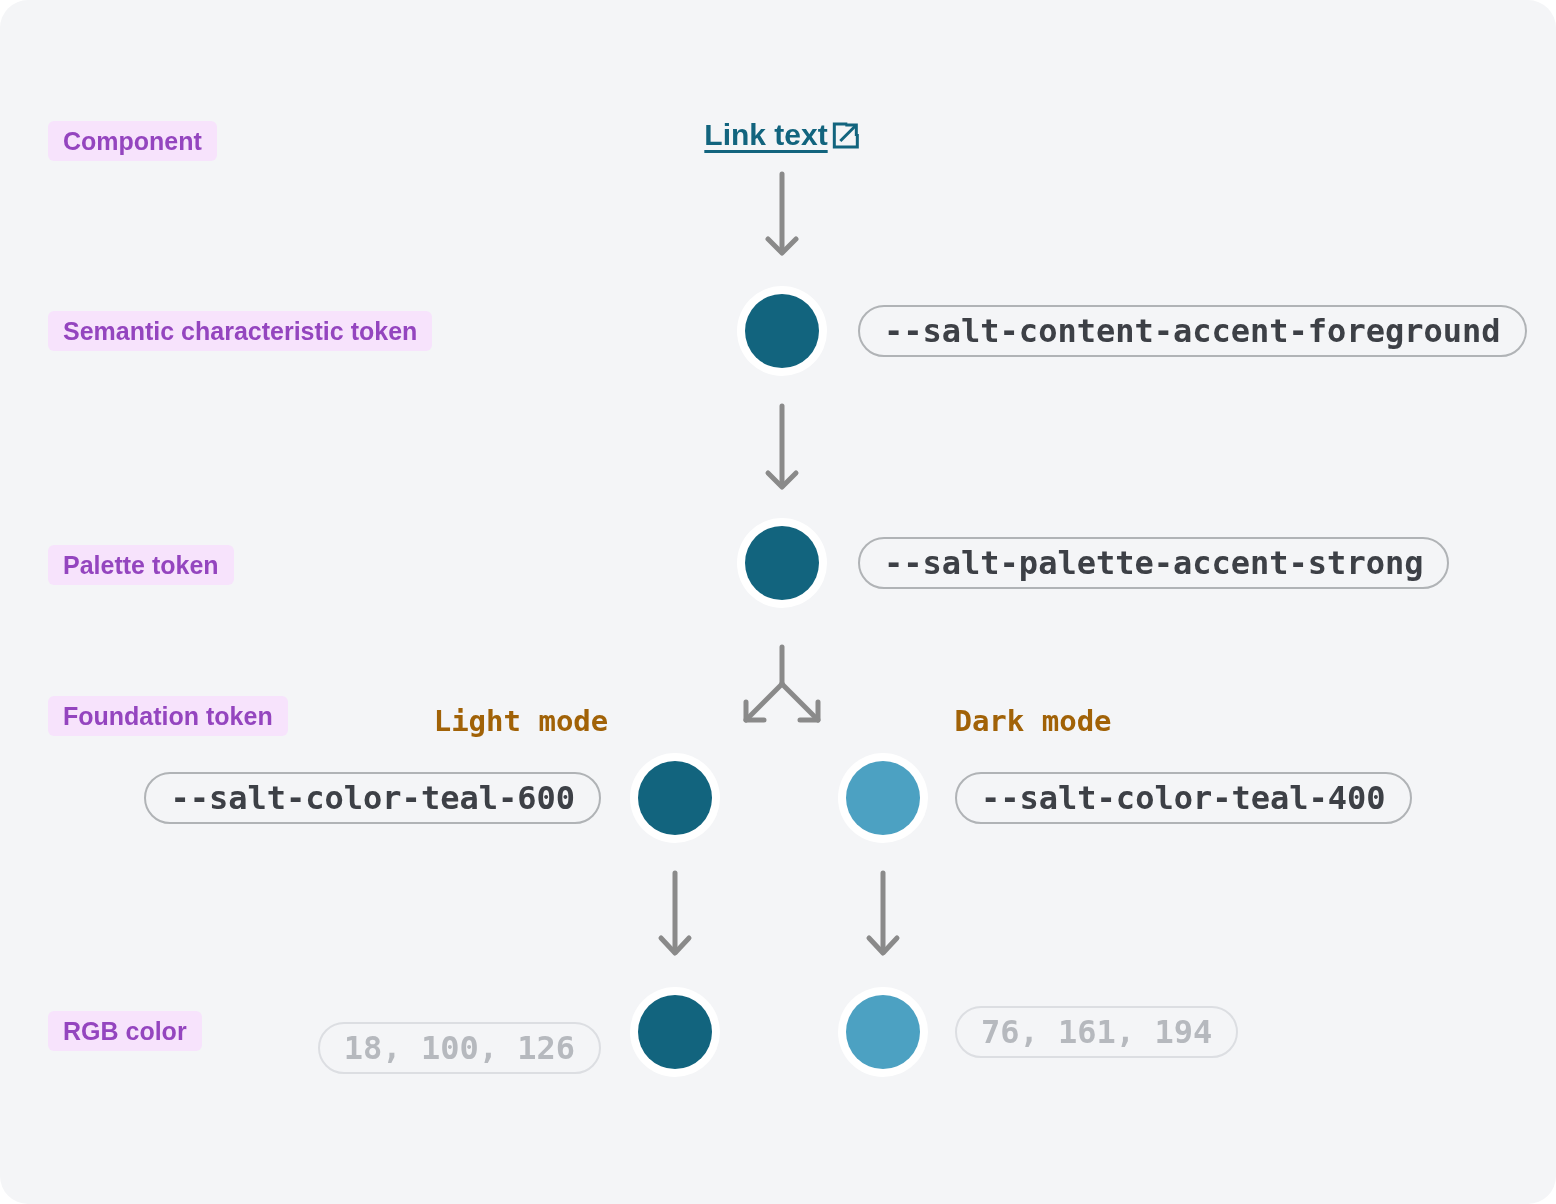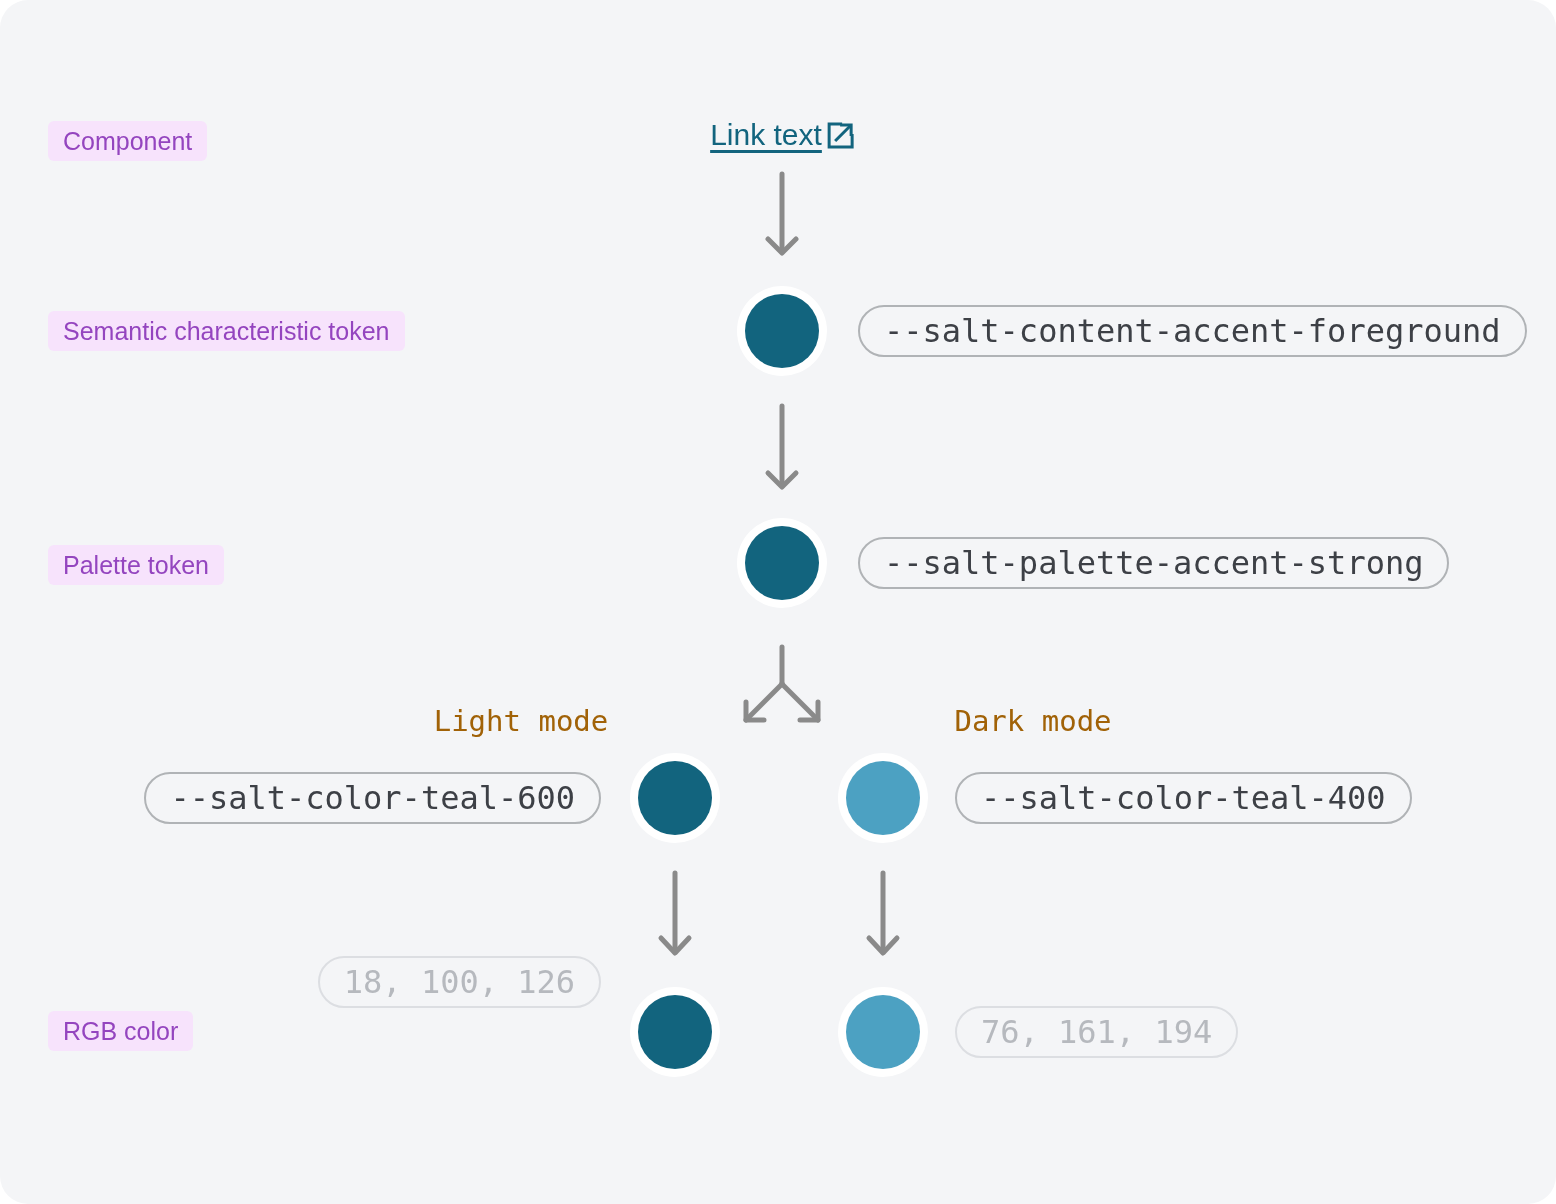--- a/index.html
+++ b/index.html
@@ -8,20 +8,21 @@
     background: #ffffff;
     font-family: "Liberation Sans", sans-serif;
   }
   .canvas {
     position: relative;
     width: 1556px;
     height: 1204px;
     background: #f4f5f7;
     border-radius: 28px;
     overflow: hidden;
+    font-weight: bold;
   }
 
   
   .badge {
     position: absolute;
     left: 48px;
     background: #f7e3fc;
     color: #9445bf;
     font-size: 25px;
     line-height: 40px;
@@ -88,21 +89,21 @@
     font-size: 32px;
     color: #3d4046;
     white-space: nowrap;
     background: transparent;
   }
   .pill-rgb { border-color: #dcdee2; color: #b6b9be; }
   #pill-semantic  { left: 858px;  top: 305px; }
   #pill-palette   { left: 858px;  top: 537px; }
   #pill-teal600   { right: 955px; top: 772px; }
   #pill-teal400   { left: 955px;  top: 772px; }
-  #pill-rgb-light { right: 955px; top: 956px; }
+  #pill-rgb-light { right: 955px; top: 1022px; }
   #pill-rgb-dark  { left: 955px;  top: 1006px; }
 
   
   .mode-label {
     position: absolute;
     transform: translateX(-50%);
     font-family: "DejaVu Sans Mono", monospace;
     font-size: 29px;
     color: #a16207;
     white-space: nowrap;
@@ -151,20 +152,21 @@
     </g>
     <g>
       <path d="M883 873 L883 952"></path>
       <path d="M869 938 L883 953 L897 938"></path>
     </g>
   </svg>
 
   <div class="badge" id="badge-component">Component</div>
   <div class="badge" id="badge-semantic">Semantic characteristic token</div>
   <div class="badge" id="badge-palette">Palette token</div>
+  <div class="badge" id="badge-foundation">Foundation token</div>
   <div class="badge" id="badge-rgb">RGB color</div>
 
   <div class="link-wrap">
     <a class="link">Link text</a>
     <span class="link-icon">
       <svg width="34" height="34" viewBox="0 0 34 34" fill="none">
         <path d="M20 6 H7 V29 H30 V16" stroke="#12647e" stroke-width="3" fill="none"></path>
         <path d="M13 23 L28 8" stroke="#12647e" stroke-width="3"></path>
         <path d="M18 7 H29 V18" stroke="#12647e" stroke-width="3" fill="none"></path>
       </svg>

